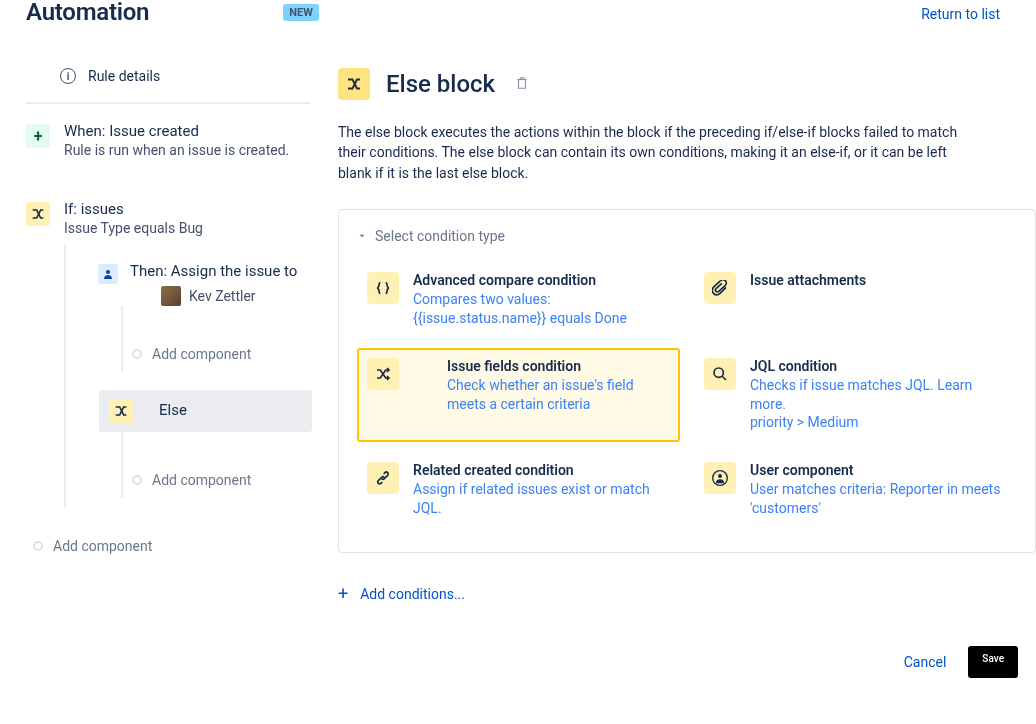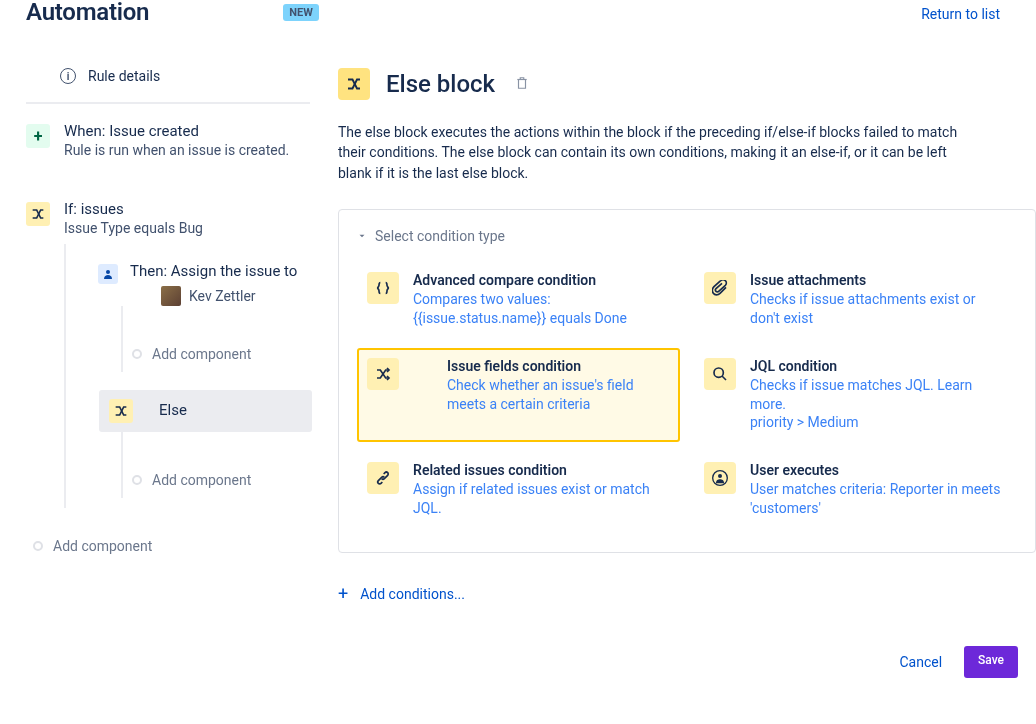--- a/index.html
+++ b/index.html
@@ -206,24 +206,24 @@
     }
     .plus-icon { font-size: 18px; font-weight: 400; }
 
     .footer-actions {
       display: flex; justify-content: flex-end; gap: 12px;
       margin-top: 42px;
       padding-right: 18px;
     }
     .btn-cancel { color: #0052CC; padding: 8px 10px; cursor: pointer; font-size: 14px; }
     .btn-save {
-      background: #6d28d9; color: #fff;
+      background: #000000; color: #fff;
       padding: 7px 14px;
       border-radius: 3px;
-      font-size: 12px;
+      font-size: 10px;
       cursor: pointer;
       font-weight: 500;
     }
 
     .branch-icon-svg { width: 16px; height: 16px; }
     .shuffle-icon-svg { width: 16px; height: 16px; }
   </style>
 </head>
 <body>
 
@@ -360,21 +360,20 @@
         </div>
 
         <div class="condition-card">
           <div class="condition-card-icon">
             <svg width="16" height="16" viewBox="0 0 24 24" fill="none" stroke="#172B4D" stroke-width="2.5">
               <path d="M21 11 L12 20 C9 23 4 23 2 20 C0 17 0 13 3 10 L13 1 C15 -1 18 -1 20 1 C22 3 22 6 20 8 L10 17 C9 18 7 18 6 17 C5 16 5 14 6 13 L15 5"></path>
             </svg>
           </div>
           <div>
             <div class="condition-card-title">Issue attachments</div>
-            <div class="condition-card-desc">Checks if issue attachments exist or don't exist</div>
           </div>
         </div>
 
         <div class="condition-card selected">
           <div class="condition-card-icon">
             <svg class="shuffle-icon-svg" viewBox="0 0 24 24" fill="none" stroke="#172B4D" stroke-width="2.5">
               <path d="M3 6 L8 6 L16 18 L21 18"></path>
               <path d="M3 18 L8 18 L16 6 L21 6"></path>
               <path d="M18 3 L21 6 L18 9"></path>
               <path d="M18 15 L21 18 L18 21"></path>
@@ -401,35 +400,35 @@
         </div>
 
         <div class="condition-card">
           <div class="condition-card-icon">
             <svg width="16" height="16" viewBox="0 0 24 24" fill="none" stroke="#172B4D" stroke-width="2.5">
               <path d="M10 13 C11 14 13 14 14 13 L19 8 C20 7 20 5 19 4 C18 3 16 3 15 4 L13 6"></path>
               <path d="M14 11 C13 10 11 10 10 11 L5 16 C4 17 4 19 5 20 C6 21 8 21 9 20 L11 18"></path>
             </svg>
           </div>
           <div>
-            <div class="condition-card-title">Related issues condition</div>
+            <div class="condition-card-title">Related created condition</div>
             <div class="condition-card-desc">Assign if related issues exist or match JQL.</div>
           </div>
         </div>
 
         <div class="condition-card">
           <div class="condition-card-icon">
             <svg width="16" height="16" viewBox="0 0 24 24" fill="#172B4D">
               <circle cx="12" cy="12" r="11" fill="none" stroke="#172B4D" stroke-width="2"></circle>
               <circle cx="12" cy="9" r="3"></circle>
               <path d="M6 20 C6 15 9 14 12 14 C15 14 18 15 18 20 Z"></path>
             </svg>
           </div>
           <div>
-            <div class="condition-card-title">User executes</div>
+            <div class="condition-card-title">User component</div>
             <div class="condition-card-desc">User matches criteria: Reporter in meets 'customers'</div>
           </div>
         </div>
       </div>
     </div>
 
     <div class="add-conditions-row">
       <span class="plus-icon">+</span>
       <span>Add conditions...</span>
     </div>

